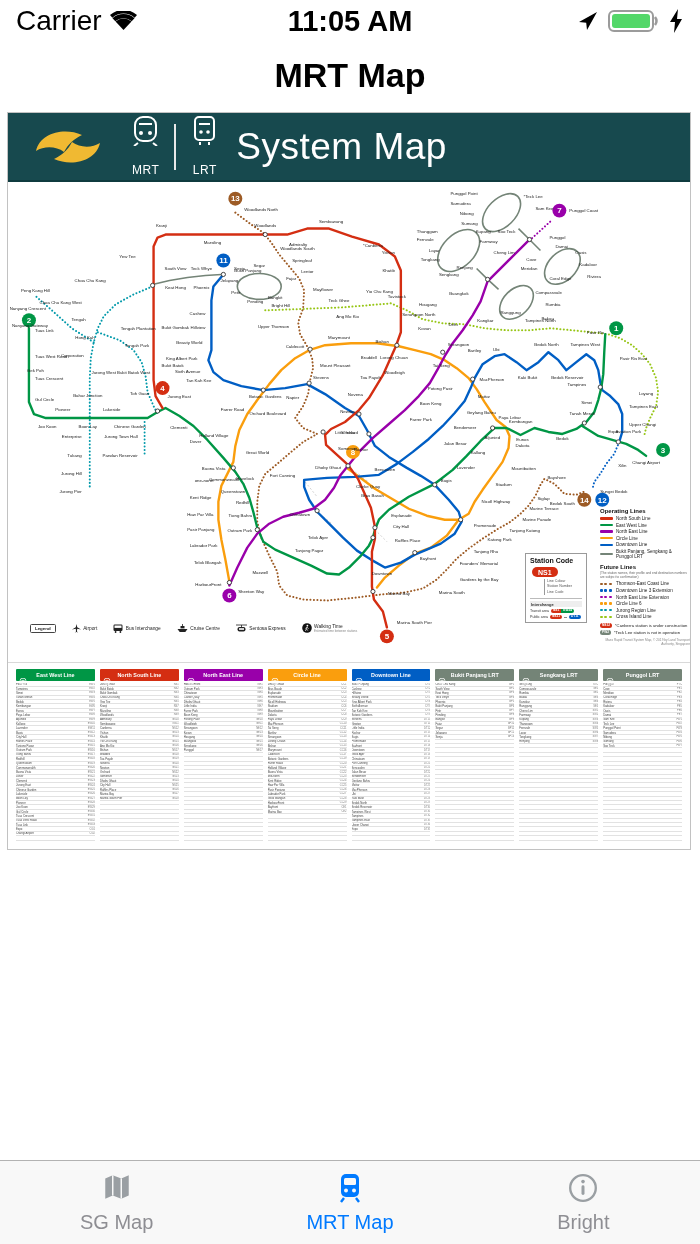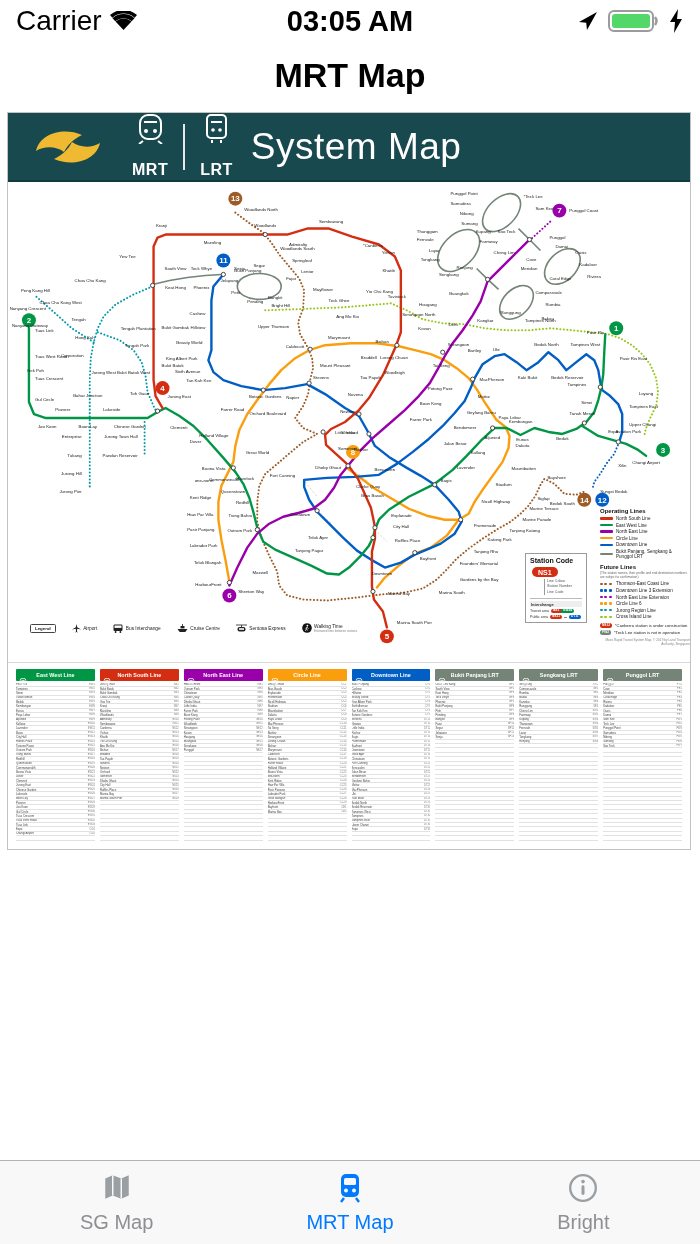--- a/index.html
+++ b/index.html
@@ -8,21 +8,21 @@
   .status-bar{position:absolute;top:0;left:0;right:0;height:42px;display:flex;align-items:center;justify-content:space-between;padding:0 16px;box-sizing:border-box;background:#fff;}
   .sb-left{display:flex;align-items:center;gap:8px;font-size:28px;color:#000;}
   .sb-time{position:absolute;left:0;right:0;text-align:center;font-size:29px;font-weight:bold;color:#000;pointer-events:none;}
   .sb-right{display:flex;align-items:center;gap:8px;z-index:2;}
   
   .nav-title{position:absolute;top:42px;left:0;right:0;height:70px;text-align:center;font-size:34px;font-weight:700;color:#000;line-height:66px;background:#fff;}
   
   .map-card{position:absolute;top:112px;left:7px;width:684px;border:1px solid #c2c2c2;background:#fff;box-sizing:border-box;}
   .map-header{height:67px;background:#17494e;display:flex;align-items:center;padding-left:22px;border-bottom:2px solid #0f3b3f;}
   .mh-block{display:flex;flex-direction:column;align-items:center;margin-left:26px;color:#fff;}
-  .mh-block .mh-label{font-size:16px;font-weight:bold;margin-top:17px;letter-spacing:.5px;}
+  .mh-block .mh-label{font-size:12px;font-weight:normal;margin-top:17px;letter-spacing:.5px;}
   .mh-divider{width:2px;height:46px;background:#e8e8e8;margin:0 15px;}
   .mh-title{color:#fff;font-size:37px;margin-left:18px;letter-spacing:.5px;}
   .map-body{position:relative;height:480px;background:#fff;overflow:hidden;}
   .map-body svg.mapsvg{position:absolute;left:0;top:0;}
   
   .ops-legend{position:absolute;left:592px;top:326px;width:90px;font-size:4.6px;color:#222;}
   .lg-title{font-size:6px;font-weight:bold;margin-bottom:2px;color:#111;}
   .lg-row{display:flex;align-items:center;margin-bottom:1.6px;}
   .lg-swatch{width:13px;height:2.4px;border-radius:1px;margin-right:3px;flex:none;}
   .lg-swatch.dots{background:none!important;display:flex;gap:1.4px;}
@@ -74,21 +74,21 @@
 
   <div class="status-bar">
     <div class="sb-left">
       <span>Carrier</span>
       <svg width="27" height="20" viewBox="0 0 27 20">
         <path d="M13.5 19 L5.5 10.4 A12.5 12.5 0 0 1 21.5 10.4 Z" fill="#000"></path>
         <path d="M2.5 7.2 A16.5 16.5 0 0 1 24.5 7.2 L21.7 10.2 A12.5 12.5 0 0 0 5.3 10.2 Z" fill="#000"></path>
         <path d="M0 4 A20.5 20.5 0 0 1 27 4 L24.6 6.7 A16.8 16.8 0 0 0 2.4 6.7 Z" fill="#000"></path>
       </svg>
     </div>
-    <div class="sb-time">03:05 AM</div>
+    <div class="sb-time">11:05 AM</div>
     <div class="sb-right">
       <svg width="24" height="24" viewBox="0 0 24 24">
         <path d="M21 3 L11 21 L10.2 13.8 L3 13 Z" fill="#000"></path>
       </svg>
       <svg width="52" height="24" viewBox="0 0 52 24">
         <rect x="1" y="2" width="44" height="20" rx="5" fill="none" stroke="#9b9b9b" stroke-width="2"></rect>
         <rect x="4" y="5" width="38" height="14" rx="3" fill="#53d769"></rect>
         <path d="M47 8 q3 4 0 8" stroke="#9b9b9b" stroke-width="2.5" fill="none"></path>
       </svg>
       <svg width="16" height="26" viewBox="0 0 16 26">

